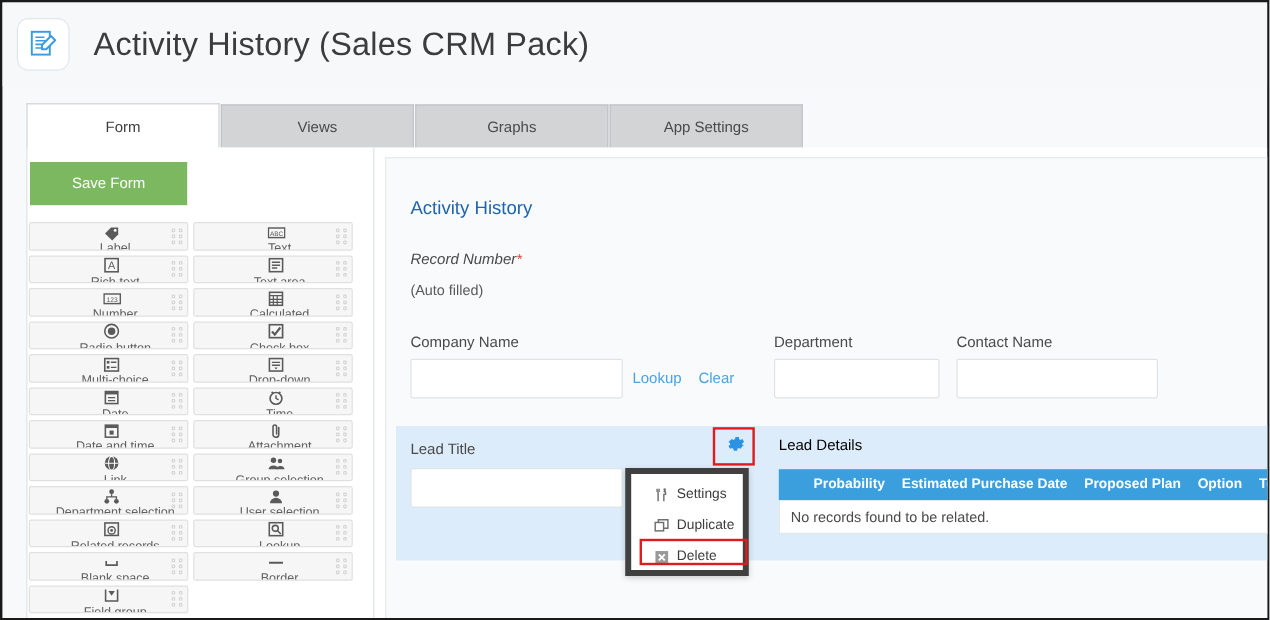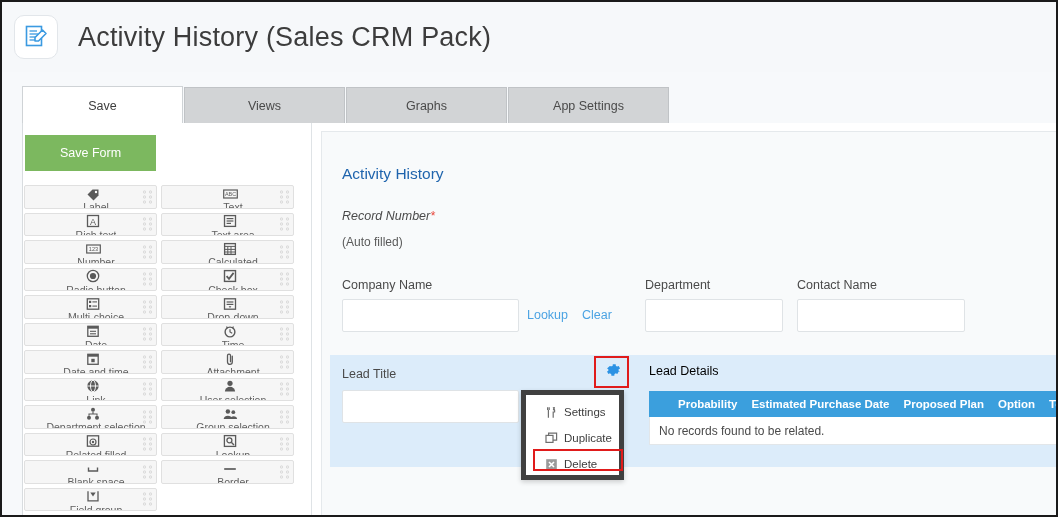--- a/index.html
+++ b/index.html
@@ -305,21 +305,21 @@
         <line x1="6.5" y1="10" x2="15" y2="10" stroke="#3b9ae1" stroke-width="1.3"></line>
         <line x1="6.5" y1="13" x2="13" y2="13" stroke="#3b9ae1" stroke-width="1.3"></line>
         <line x1="6.5" y1="16" x2="12" y2="16" stroke="#3b9ae1" stroke-width="1.3"></line>
         <path d="M19.5 6 L23 9.5 L15.5 17 L12 17 L12 13.5 Z" fill="#ffffff" stroke="#3b9ae1" stroke-width="1.6" stroke-linejoin="round"></path>
       </svg>
     </div>
     <div class="page-title">Activity History (Sales CRM Pack)</div>
   </div>
 
   <div class="tabbar">
-    <div class="tab tab-form active">Save</div>
+    <div class="tab tab-form active">Form</div>
     <div class="tab tab-views">Views</div>
     <div class="tab tab-graphs">Graphs</div>
     <div class="tab tab-settings">App Settings</div>
   </div>
 
   <div class="body-panel">
 
     <div class="palette">
       <button class="save-btn">Save Form</button>
 
@@ -499,21 +499,21 @@
           </div>
 
           <div class="pal-item">
             <span class="pal-ico">
               <svg width="14" height="14" viewBox="0 0 14 14">
                   <rect x="1.4" y="1.8" width="11.2" height="10.4" fill="none" stroke="#5a5a5a" stroke-width="1.3"></rect>
                   <circle cx="7" cy="8" r="3" fill="none" stroke="#5a5a5a" stroke-width="1.2"></circle>
                   <circle cx="7" cy="8" r="1.2" fill="#5a5a5a"></circle>
                 </svg>
             </span>
-            <span class="pal-label">Related filled</span>
+            <span class="pal-label">Related records</span>
             <span class="grip">
                 <i></i>
                 <i></i>
                 <i></i>
                 <i></i>
                 <i></i>
                 <i></i>
               </span>
           </div>
 
@@ -686,46 +686,46 @@
                 <i></i>
                 <i></i>
                 <i></i>
                 <i></i>
                 <i></i>
               </span>
           </div>
 
           <div class="pal-item">
             <span class="pal-ico">
-              <svg width="14" height="14" viewBox="0 0 14 14">
-                  <circle cx="7" cy="4.3" r="2.6" fill="#5a5a5a"></circle>
-                  <path d="M1.9 12.4 a5.1 4.6 0 0 1 10.2 0 Z" fill="#5a5a5a"></path>
-                </svg>
-            </span>
-            <span class="pal-label">User selection</span>
-            <span class="grip">
-                <i></i>
-                <i></i>
-                <i></i>
-                <i></i>
-                <i></i>
-                <i></i>
-              </span>
-          </div>
-
-          <div class="pal-item">
-            <span class="pal-ico">
               <svg width="16" height="14" viewBox="0 0 16 14">
                   <circle cx="5.2" cy="4.4" r="2.4" fill="#5a5a5a"></circle>
                   <path d="M0.7 12.4 a4.6 4.3 0 0 1 9 0 Z" fill="#5a5a5a"></path>
                   <circle cx="11" cy="5" r="2" fill="#5a5a5a"></circle>
                   <path d="M7.6 12.4 a3.8 3.6 0 0 1 7.5 0 Z" fill="#5a5a5a"></path>
                 </svg>
             </span>
             <span class="pal-label">Group selection</span>
+            <span class="grip">
+                <i></i>
+                <i></i>
+                <i></i>
+                <i></i>
+                <i></i>
+                <i></i>
+              </span>
+          </div>
+
+          <div class="pal-item">
+            <span class="pal-ico">
+              <svg width="14" height="14" viewBox="0 0 14 14">
+                  <circle cx="7" cy="4.3" r="2.6" fill="#5a5a5a"></circle>
+                  <path d="M1.9 12.4 a5.1 4.6 0 0 1 10.2 0 Z" fill="#5a5a5a"></path>
+                </svg>
+            </span>
+            <span class="pal-label">User selection</span>
             <span class="grip">
                 <i></i>
                 <i></i>
                 <i></i>
                 <i></i>
                 <i></i>
                 <i></i>
               </span>
           </div>
 

